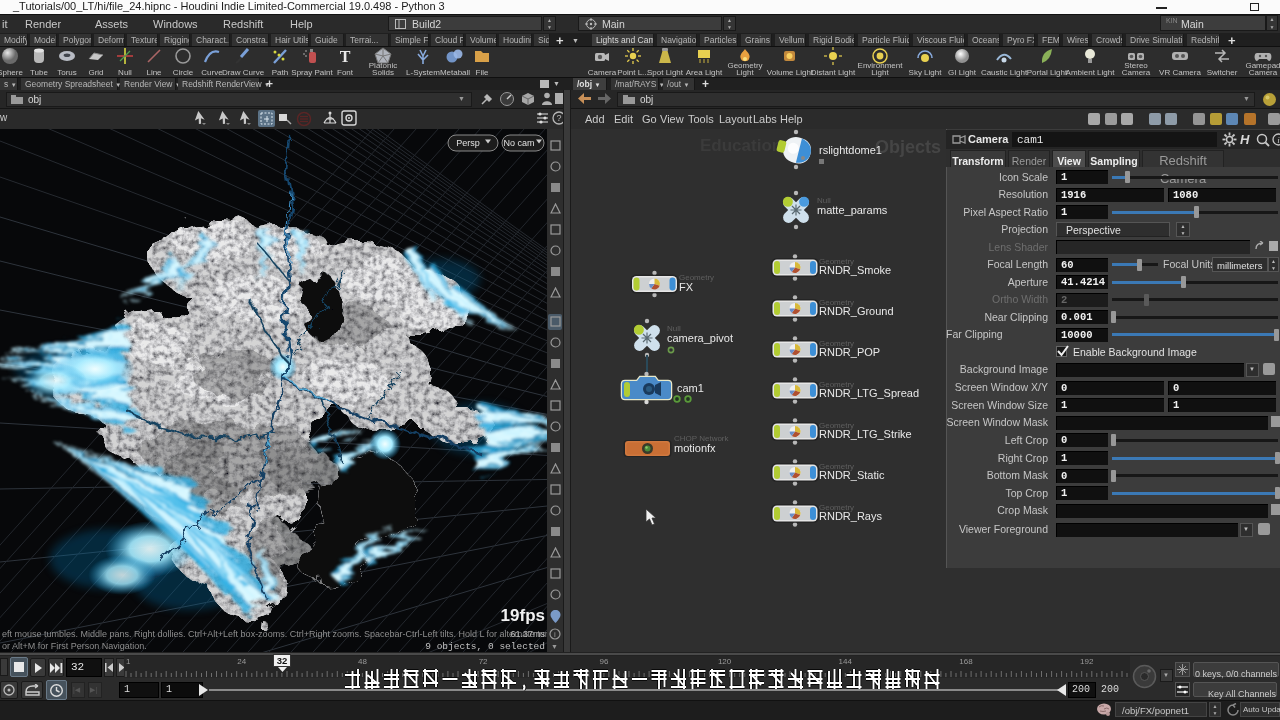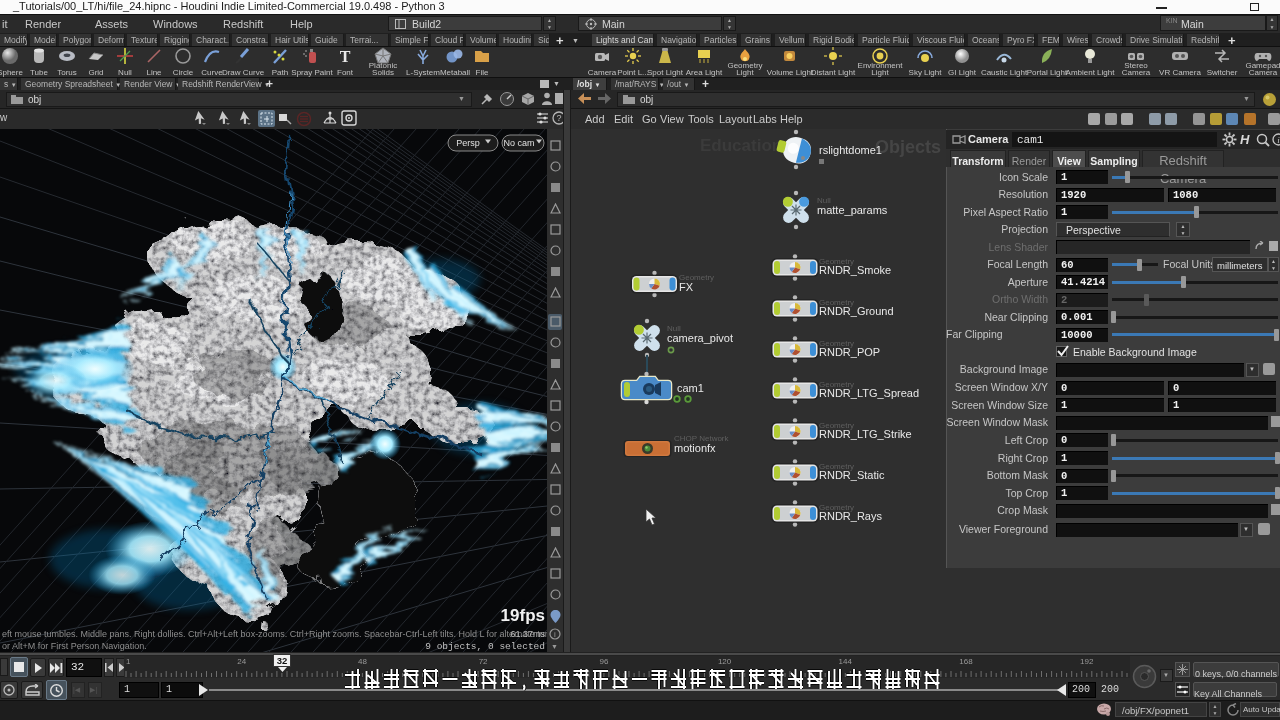--- a/index.html
+++ b/index.html
@@ -1208,21 +1208,21 @@
 <div class="abs" style="left:1088px;top:150px;width:52px;height:17px;background:#3a3a3a;border:1px solid #222;border-bottom:none;text-align:center;"><span style="font-size:10.5px;font-weight:bold;color:#ececec;line-height:16px;">Sampling</span></div>
 <div class="abs" style="left:1142px;top:150px;width:82px;height:17px;background:#333333;border:1px solid #222;border-bottom:none;text-align:center;"><span style="font-size:13px;font-weight:normal;color:#9a9a9a;line-height:16px;">Redshift Camera</span></div>
 <div class="tx" style="left:946px;top:170.5px;width:100px;font-size:10.5px;color:#c6c6c6;width:102px;text-align:right;">Icon Scale</div>
     <div class="abs" style="left:1056px;top:170.0px;width:52px;height:14px;background:#101010;border-top:1px solid #000;border-left:1px solid #000;"></div>
     <div class="tx" style="left:1061px;top:171px;font-size:10.5px;color:#f2f2f2;font-family:'Liberation Mono',monospace;font-weight:bold;">1</div>
     <div class="abs" style="left:1112px;top:175.5px;width:166px;height:3px;background:#171717;"></div>
     <div class="abs" style="left:1112px;top:175.5px;width:15px;height:3px;background:#3b79b5;"></div>
     <div class="abs" style="left:1125px;top:171px;width:5px;height:12px;background:#989898;border-radius:1px;"></div>
     <div class="tx" style="left:946px;top:188.0px;width:100px;font-size:10.5px;color:#c6c6c6;width:102px;text-align:right;">Resolution</div>
     <div class="abs" style="left:1056px;top:187.5px;width:108px;height:14px;background:#101010;border-top:1px solid #000;border-left:1px solid #000;"></div>
-    <div class="tx" style="left:1061px;top:188.5px;font-size:10.5px;color:#f2f2f2;font-family:'Liberation Mono',monospace;font-weight:bold;">1920</div>
+    <div class="tx" style="left:1061px;top:188.5px;font-size:10.5px;color:#f2f2f2;font-family:'Liberation Mono',monospace;font-weight:bold;">1916</div>
     <div class="abs" style="left:1168px;top:187.5px;width:108px;height:14px;background:#101010;border-top:1px solid #000;border-left:1px solid #000;"></div>
     <div class="tx" style="left:1173px;top:188.5px;font-size:10.5px;color:#f2f2f2;font-family:'Liberation Mono',monospace;font-weight:bold;">1080</div>
     <div class="tx" style="left:946px;top:205.5px;width:100px;font-size:10.5px;color:#c6c6c6;width:102px;text-align:right;">Pixel Aspect Ratio</div>
     <div class="abs" style="left:1056px;top:205.0px;width:52px;height:14px;background:#101010;border-top:1px solid #000;border-left:1px solid #000;"></div>
     <div class="tx" style="left:1061px;top:206px;font-size:10.5px;color:#f2f2f2;font-family:'Liberation Mono',monospace;font-weight:bold;">1</div>
     <div class="abs" style="left:1112px;top:210.5px;width:166px;height:3px;background:#171717;"></div>
     <div class="abs" style="left:1112px;top:210.5px;width:84px;height:3px;background:#3b79b5;"></div>
     <div class="abs" style="left:1194px;top:206px;width:5px;height:12px;background:#989898;border-radius:1px;"></div>
     <div class="tx" style="left:946px;top:223.0px;width:100px;font-size:10.5px;color:#c6c6c6;width:102px;text-align:right;">Projection</div>
     <div class="abs" style="left:1056px;top:222px;width:114px;height:15px;background:#2e2e2e;border:1px solid #555;border-bottom-color:#222;"></div>
@@ -1609,21 +1609,21 @@
 <svg class="abs" style="left:1177px;top:664px;" width="11" height="11">
       <path d="M0 5.5 L11 5.5 M5.5 0 L5.5 11 M2 2 L9 9 M2 9 L9 2" stroke="#999" stroke-width="1"></path>
     </svg>
 <div class="abs" style="left:1193px;top:662px;width:86px;height:15px;background:#3c3c3c;border:1px solid #555;border-radius:2px;text-align:center;"><span style="font-size:9px;color:#ccc;line-height:14px;">0 keys, 0/0 channels</span></div>
 <div class="abs" style="left:1175px;top:682px;width:15px;height:15px;background:#222;border:1px solid #555;"></div>
 <svg class="abs" style="left:1177px;top:684px;" width="11" height="11">
       <path d="M0 3 L11 3 M0 8 L11 8" stroke="#ccc" stroke-width="1.5"></path>
       <circle cx="3" cy="3" r="1.5" fill="#fff"></circle>
       <circle cx="8" cy="8" r="1.5" fill="#fff"></circle>
     </svg>
-<div class="abs" style="left:1193px;top:682px;width:84px;height:15px;background:#3c3c3c;border:1px solid #555;border-radius:2px;text-align:left;"><span style="font-size:9px;color:#ccc;line-height:14px;">Key All Channels</span></div>
+<div class="abs" style="left:1193px;top:682px;width:84px;height:15px;background:#3c3c3c;border:1px solid #555;border-radius:2px;text-align:right;"><span style="font-size:9px;color:#ccc;line-height:14px;">Key All Channels</span></div>
 <div class="abs" style="left:0;top:700px;width:1280px;height:20px;background:#1d1d1d;border-top:1px solid #111;"></div>
 <svg class="abs" style="left:1096px;top:703px;" width="16" height="14">
       <ellipse cx="8" cy="6" rx="7" ry="5.5" fill="#c8a8a8"></ellipse>
       <path d="M3 4 Q5 2 8 3 M8 6 Q11 4 13 6 M4 8 Q7 9 10 8" stroke="#8a6a6a" fill="none"></path>
       <circle cx="12" cy="11" r="2" fill="#b89898"></circle>
     </svg>
 <div class="abs" style="left:1115px;top:702px;width:92px;height:15px;background:#2e2e2e;border:1px solid #444;"></div>
 <div class="tx" style="left:1122px;top:705px;font-size:9.5px;color:#c8c8c8;">/obj/FX/popnet1</div>
 <div class="abs" style="left:1209px;top:702px;width:12px;height:15px;background:#2e2e2e;border:1px solid #444;color:#aaa;font-size:5px;text-align:center;line-height:7px;">▲<br>▼</div>
 <svg class="abs" style="left:1226px;top:703px;" width="14" height="14">

